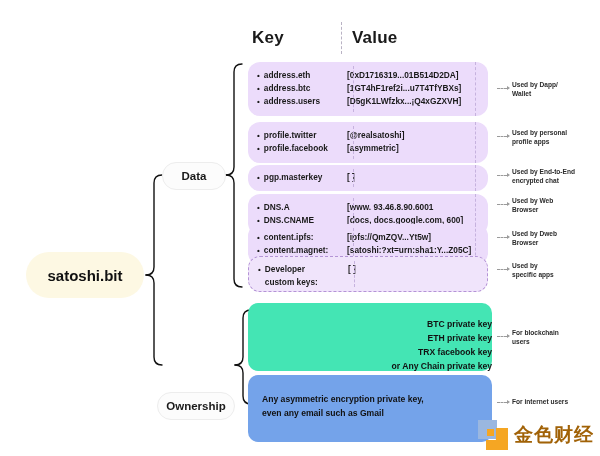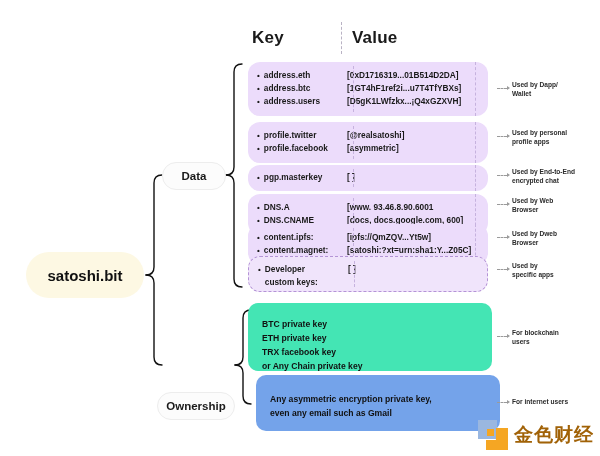--- a/index.html
+++ b/index.html
@@ -123,22 +123,22 @@
     left:248px;
     width:244px;
     border-radius:10px;
     box-sizing:border-box;
     padding:14px 0 0 14px;
     font-size:8.6px;
     font-weight:bold;
     color:#111;
     line-height:14px;
   }
-  #box-green{top:303px;height:68px;background:#44e5b4;}
-  #box-blue{top:375px;height:56px;background:#74a3ea;padding-top:17px;margin-left:8px;}
+  #box-green{top:303px;height:68px;background:#44e5b4;text-align:right;}
+  #box-blue{top:375px;height:67px;background:#74a3ea;padding-top:17px;}
 
   
   .note{
     position:absolute;
     font-size:6.6px;
     font-weight:bold;
     color:#2b2b2b;
     line-height:9px;
     width:86px;
   }

